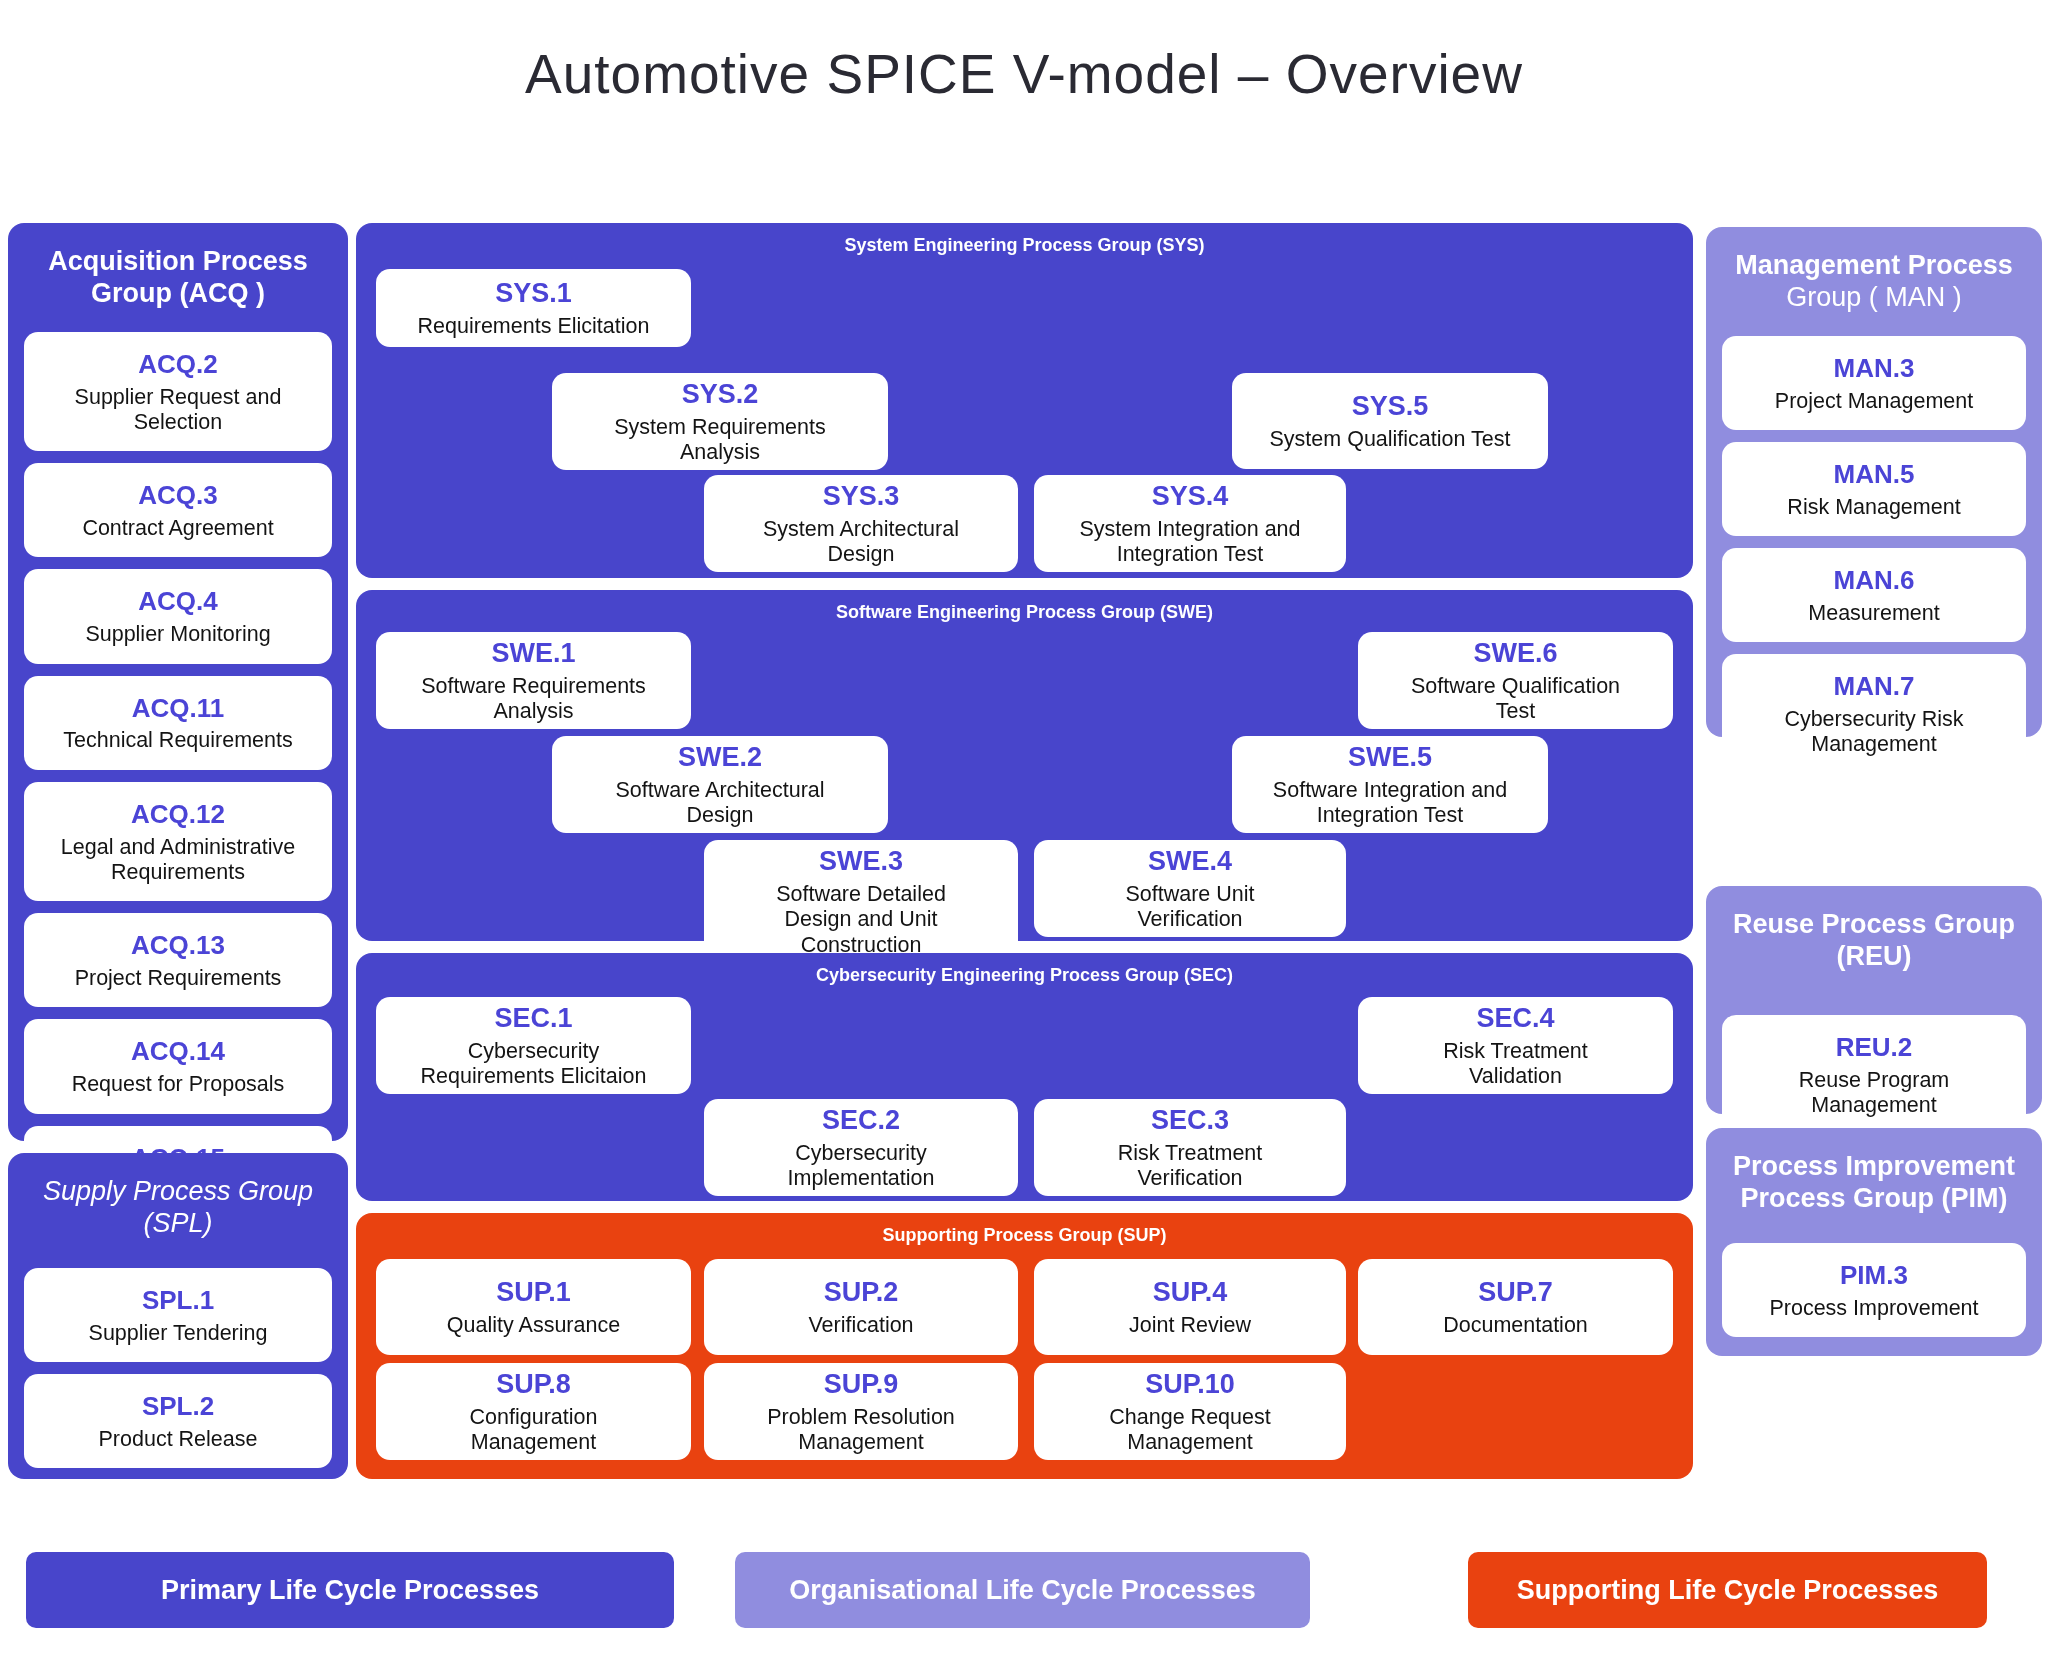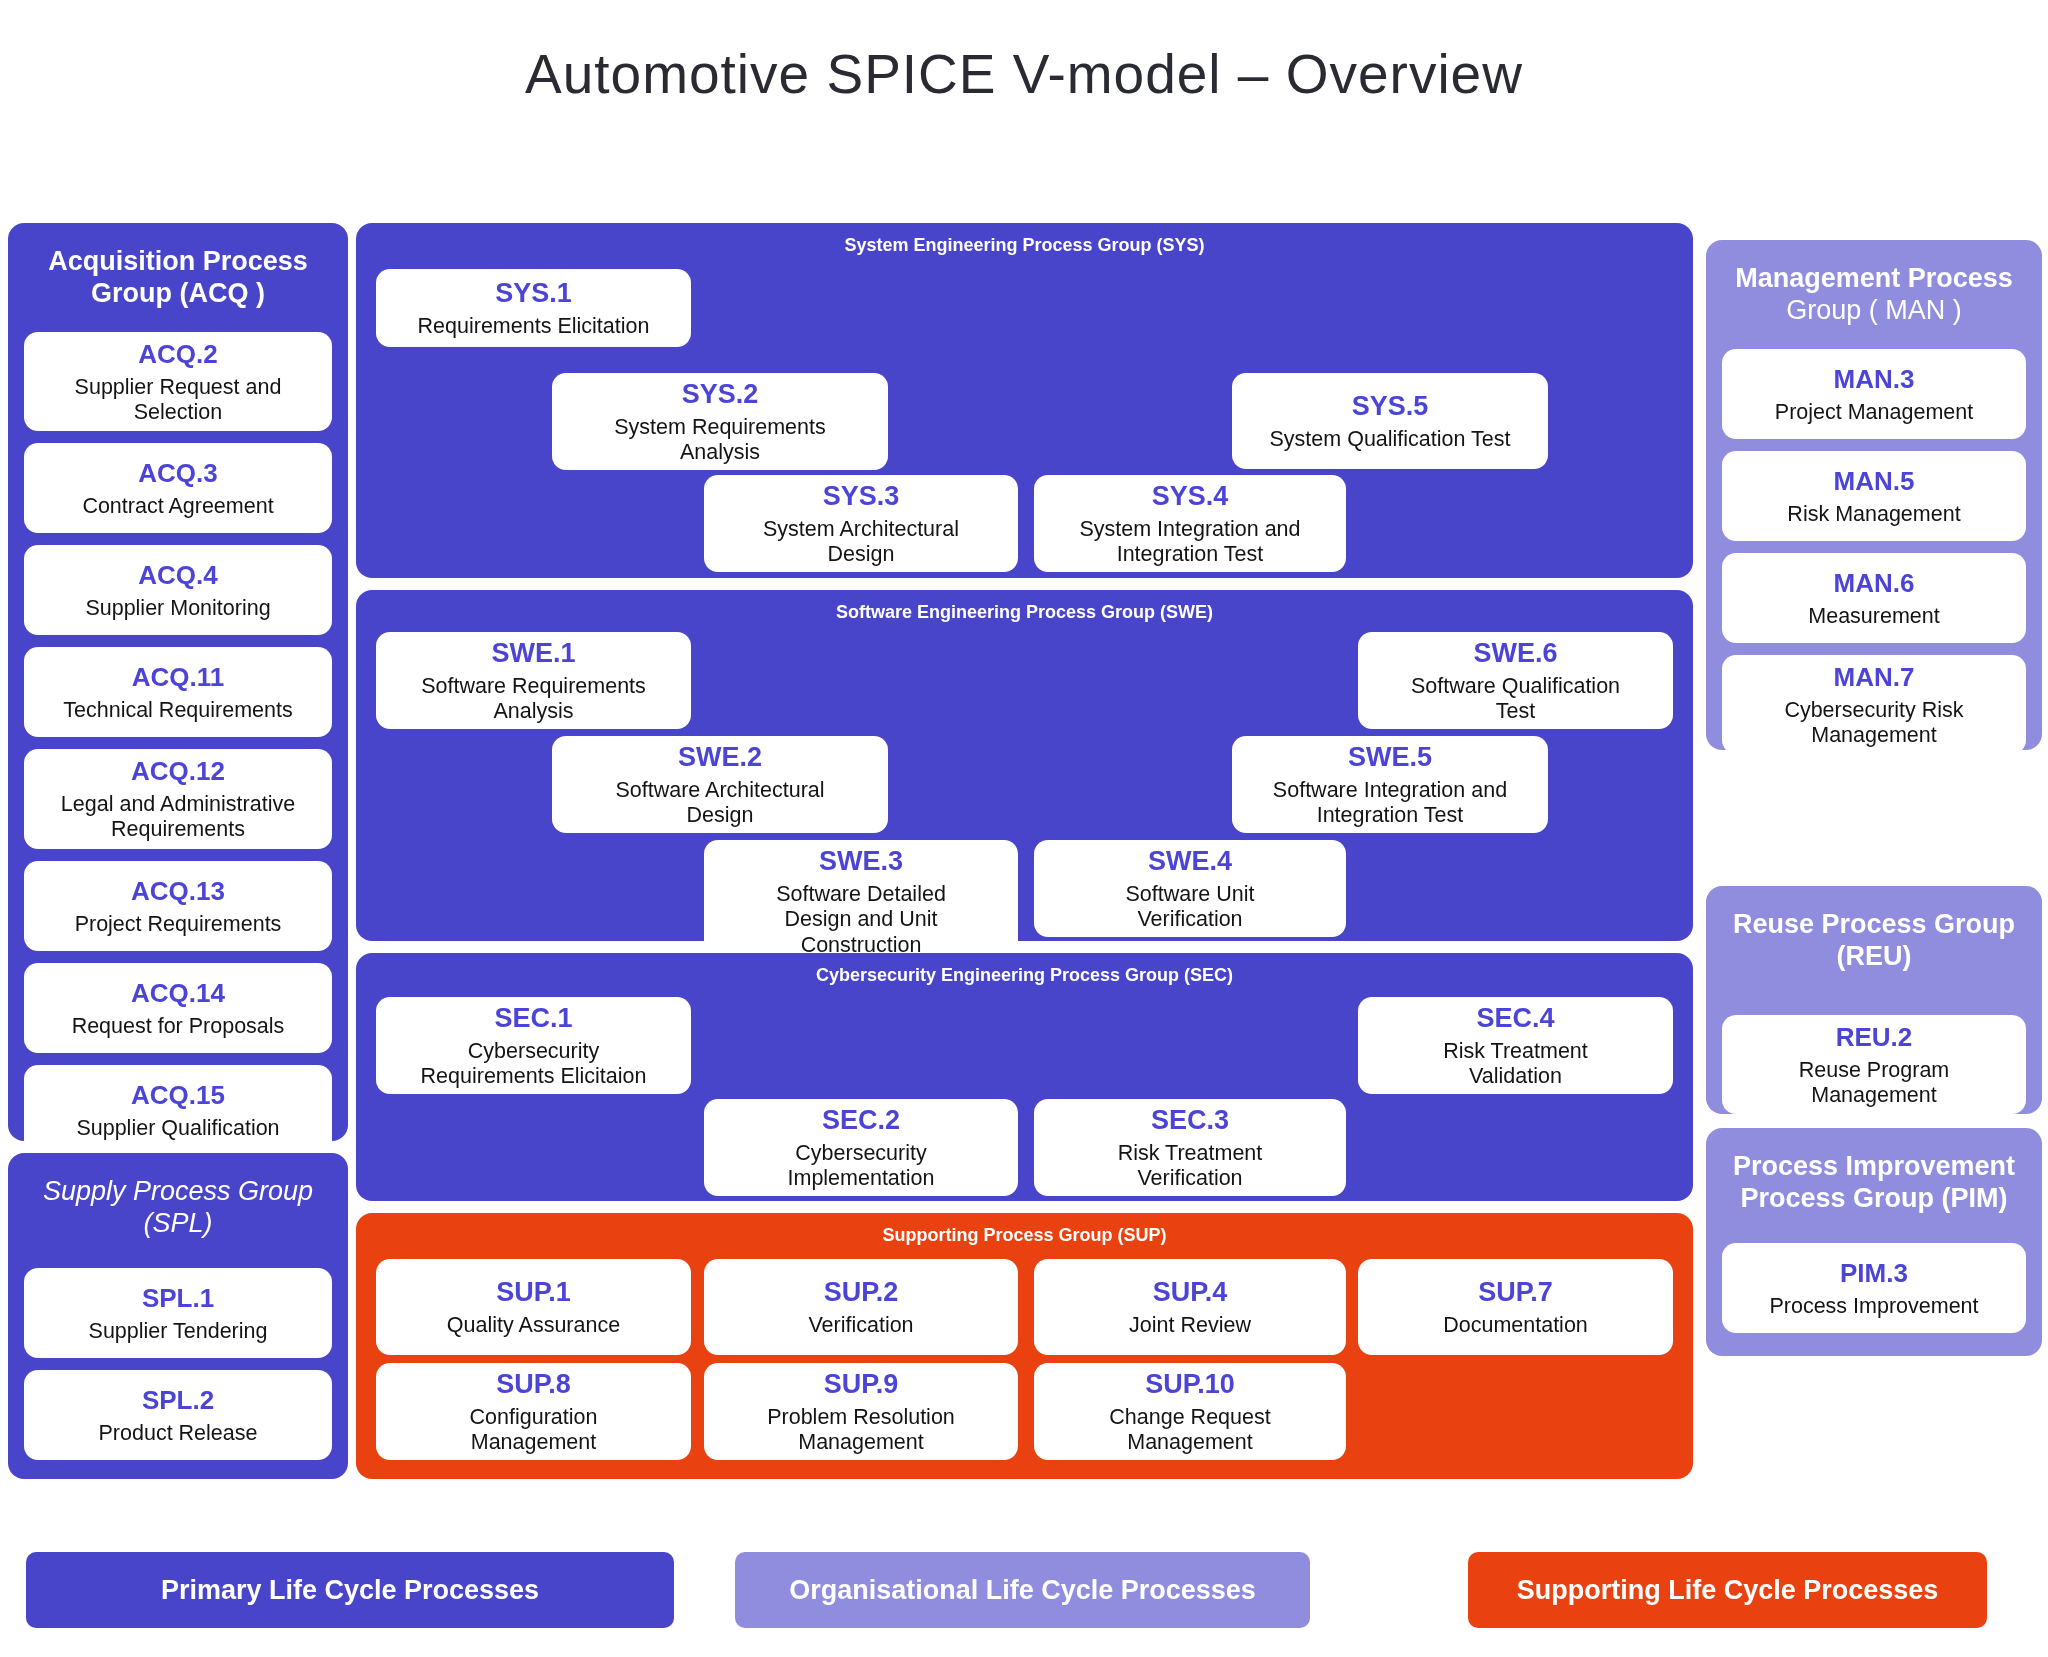--- a/index.html
+++ b/index.html
@@ -25,21 +25,21 @@
   }
   .col-header.light{font-weight:400;font-style:italic;}
   .col-header .bold-part{font-weight:bold;display:block;}
   .col-header .light-part{font-weight:400;display:block;}
   .gap-lg{margin-bottom:30px;}
   .gap-md{margin-bottom:16px;}
   
   .card{
     background:#fff;border-radius:14px;display:flex;flex-direction:column;
     justify-content:center;align-items:center;text-align:center;
-    box-sizing:border-box;padding:6px 14px;
+    box-sizing:border-box;padding:16px 14px;
   }
   .col-panel .card{min-height:90px;flex-shrink:0;}
   .card .code{color:var(--code);font-weight:bold;font-size:26px;line-height:1.3;}
   .card .label{color:var(--text);font-size:21.5px;line-height:1.18;margin-top:3px;}
   
   .center-panel{position:absolute;}
   .center-header{
     position:absolute;top:12px;left:0;width:100%;text-align:center;
     color:#fff;font-size:18px;font-weight:bold;
   }
@@ -55,21 +55,21 @@
   #swe .r1{top:42px;} #swe .r2{top:146px;} #swe .r3{top:250px;}
   #sec .r1{top:44px;} #sec .r2{top:146px;}
   #sup .r1{top:46px;} #sup .r2{top:150px;}
   
   #acq{left:8px;top:187px;width:340px;height:918px;}
   #spl{left:8px;top:1117px;width:340px;height:326px;}
   #sys{left:356px;top:187px;width:1337px;height:355px;}
   #swe{left:356px;top:554px;width:1337px;height:351px;}
   #sec{left:356px;top:917px;width:1337px;height:248px;}
   #sup{left:356px;top:1177px;width:1337px;height:266px;}
-  #man{left:1706px;top:204px;width:336px;height:510px;justify-content:space-between;}
+  #man{left:1706px;top:191px;width:336px;height:510px;justify-content:space-between;}
   #reu{left:1706px;top:850px;width:336px;height:228px;}
   #pim{left:1706px;top:1092px;width:336px;height:228px;}
   
   .legend-btn{
     position:absolute;top:1552px;height:76px;border-radius:10px;
     display:flex;align-items:center;justify-content:center;
     color:#fff;font-weight:bold;font-size:27px;
   }
   #legend-primary{left:26px;width:648px;background:var(--primary);}
   #legend-org{left:735px;width:575px;background:var(--organisational);}

